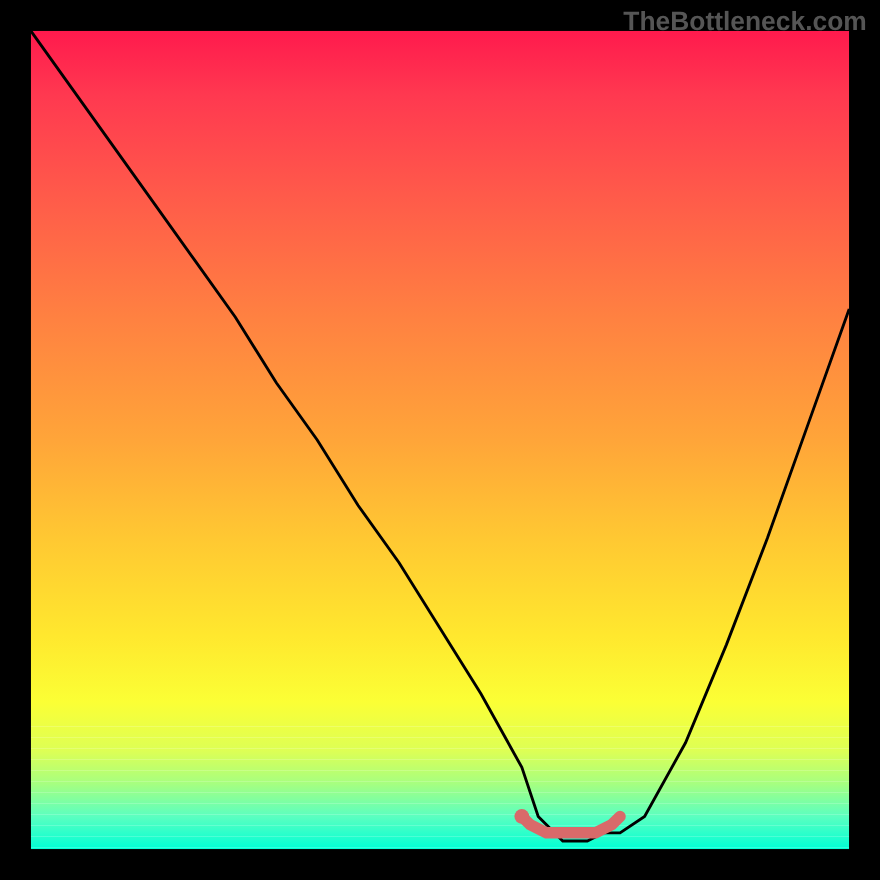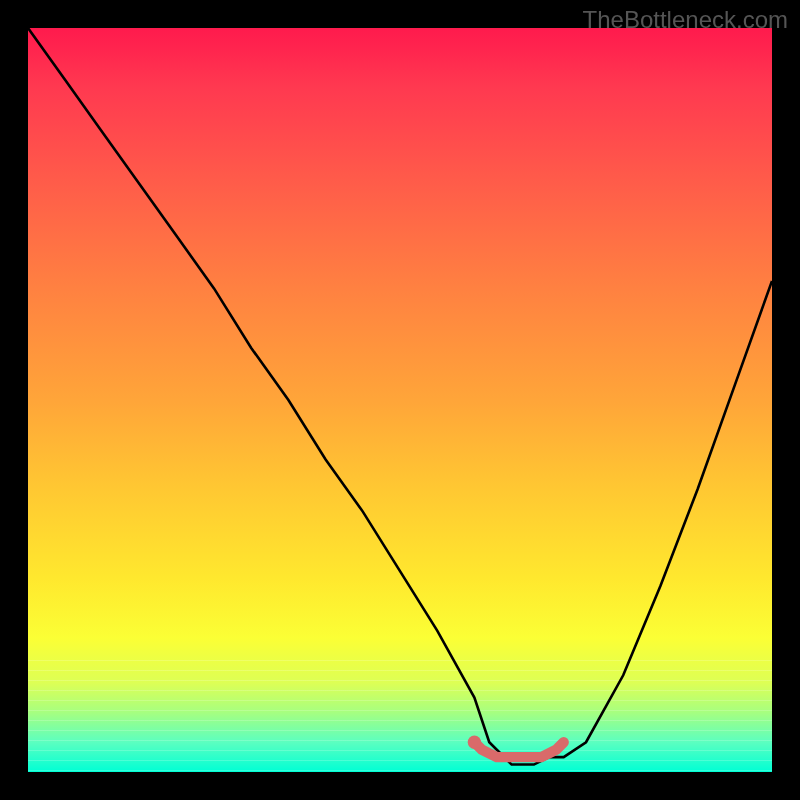--- a/index.html
+++ b/index.html
@@ -10,21 +10,21 @@
     background: #000;
     position: relative;
     font-family: Arial, sans-serif;
   }
   .watermark {
     position: absolute;
     top: 6px;
     right: 12px;
     color: #555;
     font-size: 24px;
-    font-weight: 400;
+    font-weight: 700;
     z-index: 10;
   }
   .plot-area {
     position: absolute;
     left: 28px;
     top: 28px;
     width: 744px;
     height: 744px;
     overflow: hidden;
   }

